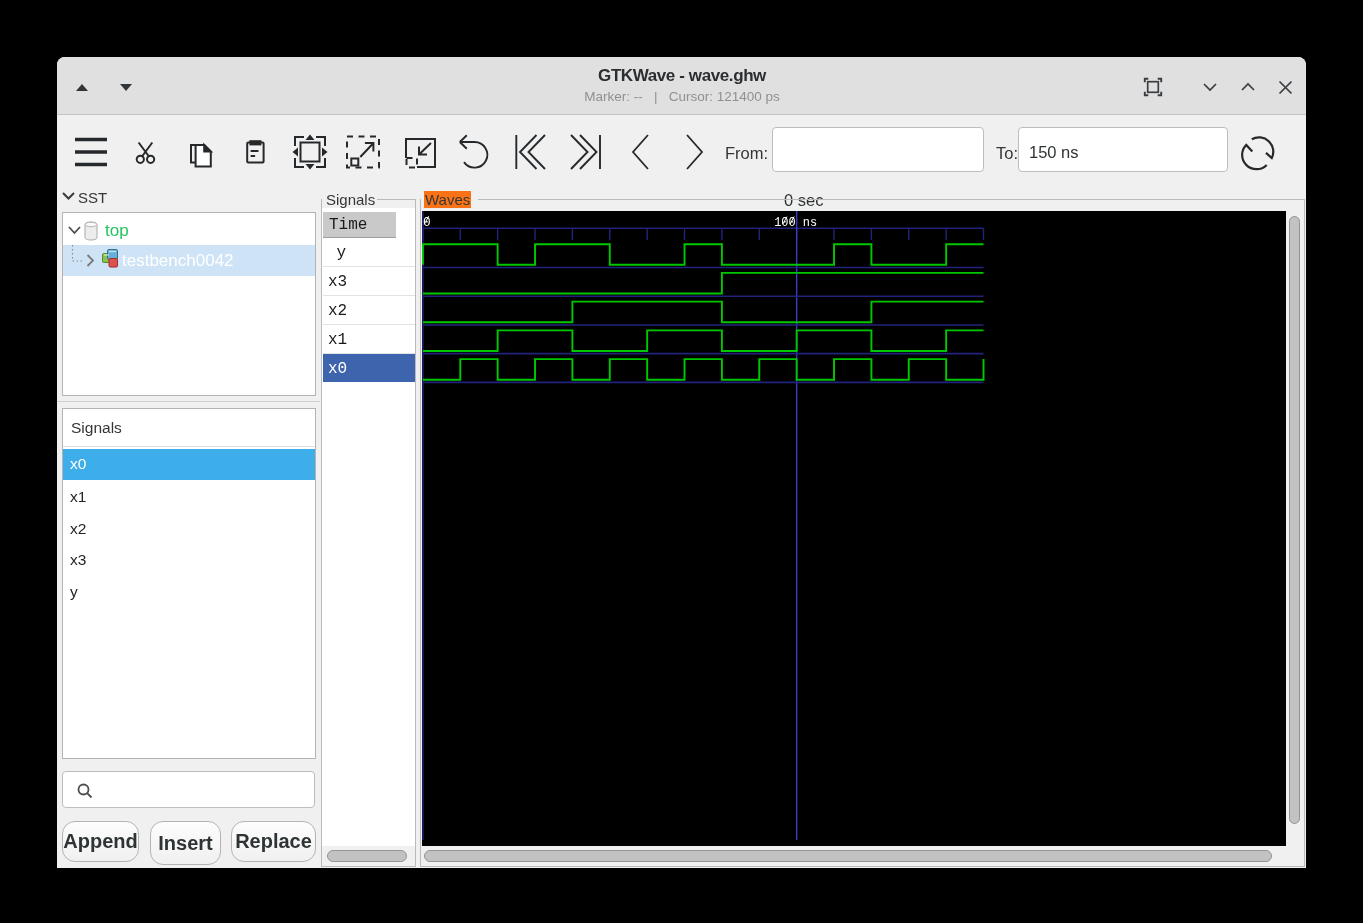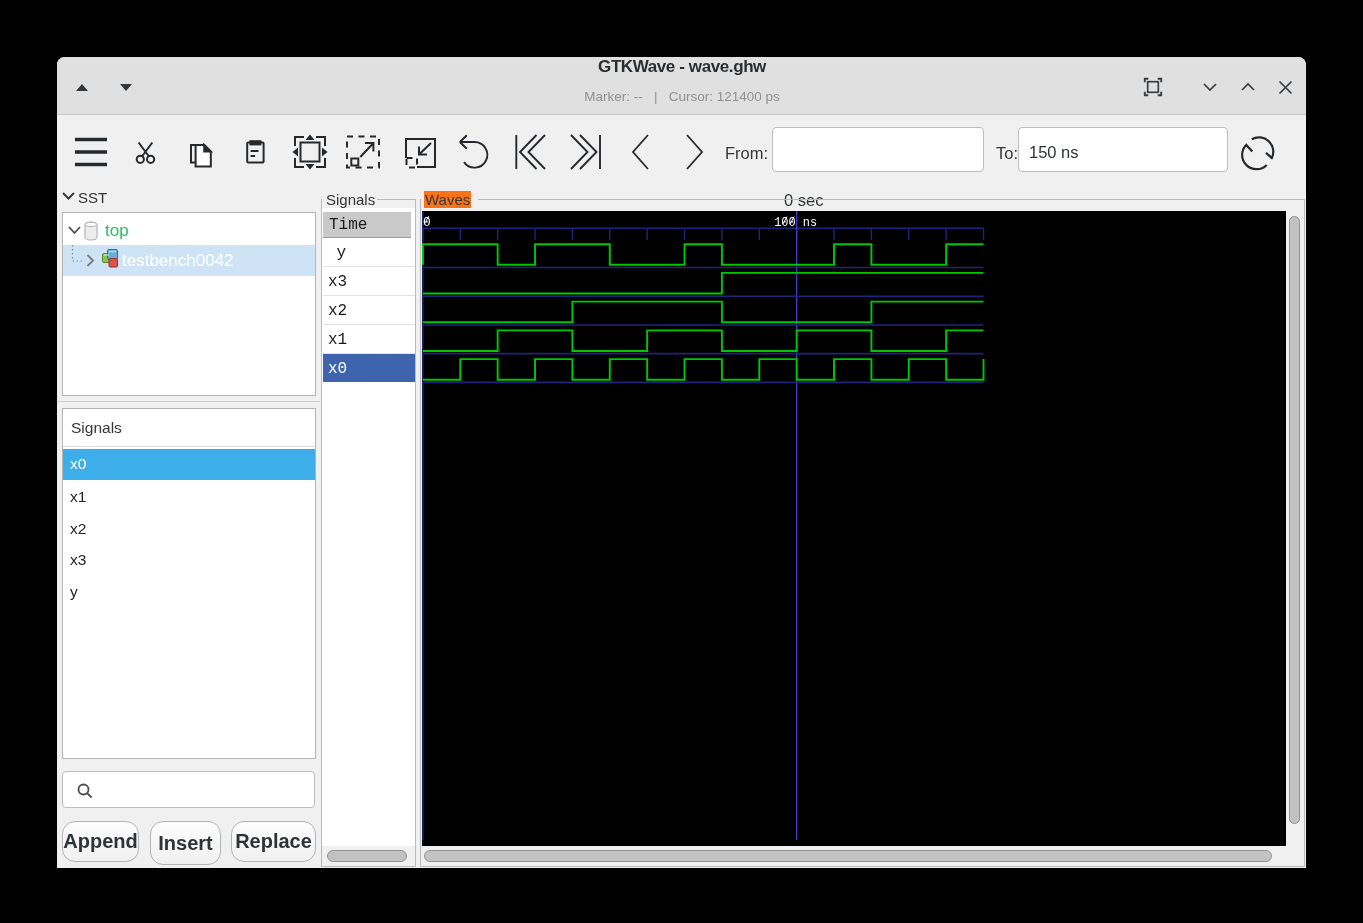--- a/index.html
+++ b/index.html
@@ -3,21 +3,21 @@
 <meta charset="utf-8">
 <style>
 html,body{margin:0;padding:0;background:#000;width:1363px;height:923px;overflow:hidden;}
 *{box-sizing:border-box;}
 body{font-family:"Liberation Sans",sans-serif;position:relative;-webkit-font-smoothing:antialiased;}
 .abs{position:absolute;}
 #win{position:absolute;left:57px;top:57px;width:1249px;height:811px;background:#f0f0f0;border-radius:8px 8px 0 0;}
 #titlebar{position:absolute;left:57px;top:57px;width:1249px;height:58px;background:#e0e0e0;border-radius:8px 8px 0 0;border-bottom:1px solid #c4c4c4;}
 .tri-up{width:0;height:0;border-left:6.5px solid transparent;border-right:6.5px solid transparent;border-bottom:7px solid #31363b;}
 .tri-down{width:0;height:0;border-left:6.5px solid transparent;border-right:6.5px solid transparent;border-top:7px solid #31363b;}
-#title{position:absolute;left:457px;top:57px;width:450px;text-align:center;font-size:17px;font-weight:bold;letter-spacing:-0.4px;color:#2b2e31;}
+#title{position:absolute;left:457px;top:66px;width:450px;text-align:center;font-size:17px;font-weight:bold;letter-spacing:-0.4px;color:#2b2e31;}
 #subtitle{position:absolute;left:457px;top:89px;width:450px;text-align:center;font-size:13.5px;color:#909090;}
 .lbl{font-size:15px;color:#363636;}
 .entry{position:absolute;background:#fff;border:1px solid #bdbdbd;border-radius:4px;}
 .btn{position:absolute;background:linear-gradient(#fdfdfd,#f0f0f0);border:1px solid #b4b4b4;border-radius:13px;font-size:20px;color:#2e3436;display:flex;align-items:center;justify-content:center;font-weight:bold;}
 .panelbox{position:absolute;background:#fff;border:1px solid #b3b3b3;}
 .mono{font-family:"Liberation Mono",monospace;}
 </style>
 </head>
 <body>
 <div id="win"></div>
@@ -173,21 +173,21 @@
   </svg>
 
 <div class="btn" style="left:62px;top:821px;width:77px;height:41px;">Append</div>
 <div class="btn" style="left:150px;top:821px;width:71px;height:44px;">Insert</div>
 <div class="btn" style="left:231px;top:821px;width:85px;height:41px;">Replace</div>
 
 <div class="abs" style="left:321px;top:199px;width:95px;height:668px;border:1px solid #bababa;border-top:none;"></div>
 <div class="abs" style="left:377px;top:199px;width:39px;height:1px;background:#bababa;"></div>
 <div class="abs lbl" style="left:325px;top:191px;background:#f0f0f0;padding:0 1px;">Signals</div>
 <div class="abs" style="left:322px;top:208px;width:93px;height:638px;background:#fff;"></div>
-<div class="abs mono" style="left:323px;top:212px;width:88px;height:26px;background:#c9c9c9;border-bottom:1px solid #9e9e9e;font-size:16px;color:#1a1a1a;"><span style="position:relative;left:6px;top:3.5px;">Time</span></div>
+<div class="abs mono" style="left:323px;top:212px;width:73px;height:26px;background:#c9c9c9;border-bottom:1px solid #9e9e9e;font-size:16px;color:#1a1a1a;"><span style="position:relative;left:6px;top:3.5px;">Time</span></div>
 <div class="abs mono" style="left:323px;top:238px;width:92px;height:29px;border-bottom:1px solid #e3e3e3;font-size:16px;color:#1a1a1a;text-align:right;"><span style="position:relative;right:69px;top:6px;">y</span></div>
 <div class="abs mono" style="left:323px;top:267px;width:92px;height:29px;border-bottom:1px solid #e3e3e3;font-size:16px;color:#1a1a1a;"><span style="position:relative;left:5px;top:6px;">x3</span></div>
 <div class="abs mono" style="left:323px;top:296px;width:92px;height:29px;border-bottom:1px solid #e3e3e3;font-size:16px;color:#1a1a1a;"><span style="position:relative;left:5px;top:6px;">x2</span></div>
 <div class="abs mono" style="left:323px;top:325px;width:92px;height:29px;border-bottom:1px solid #e3e3e3;font-size:16px;color:#1a1a1a;"><span style="position:relative;left:5px;top:6px;">x1</span></div>
 <div class="abs mono" style="left:323px;top:354px;width:92px;height:28px;background:#3d64ad;font-size:16px;color:#fff;"><span style="position:relative;left:5px;top:5.5px;">x0</span></div>
 
 <div class="abs" style="left:327px;top:850px;width:80px;height:12px;background:#c2c2c2;border:1px solid #949494;border-radius:6px;"></div>
 
 <div class="abs" style="left:420px;top:199px;width:885px;height:668px;border:1px solid #bababa;border-top:none;"></div>
 <div class="abs" style="left:478px;top:199px;width:827px;height:1px;background:#bababa;"></div>

